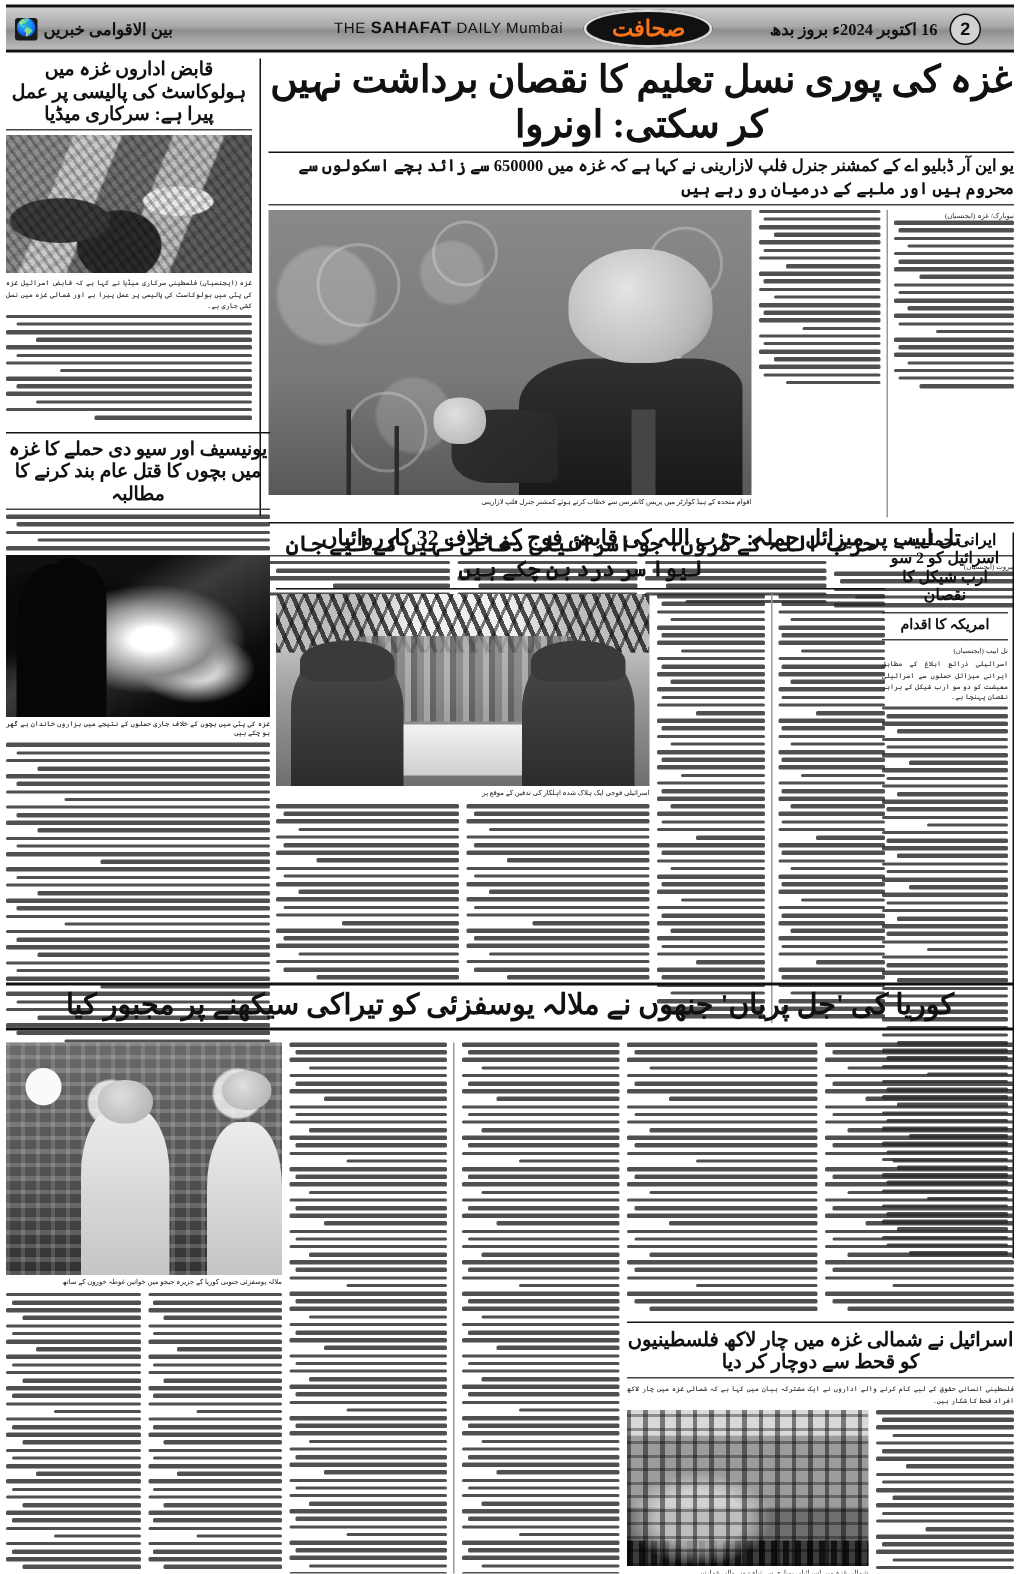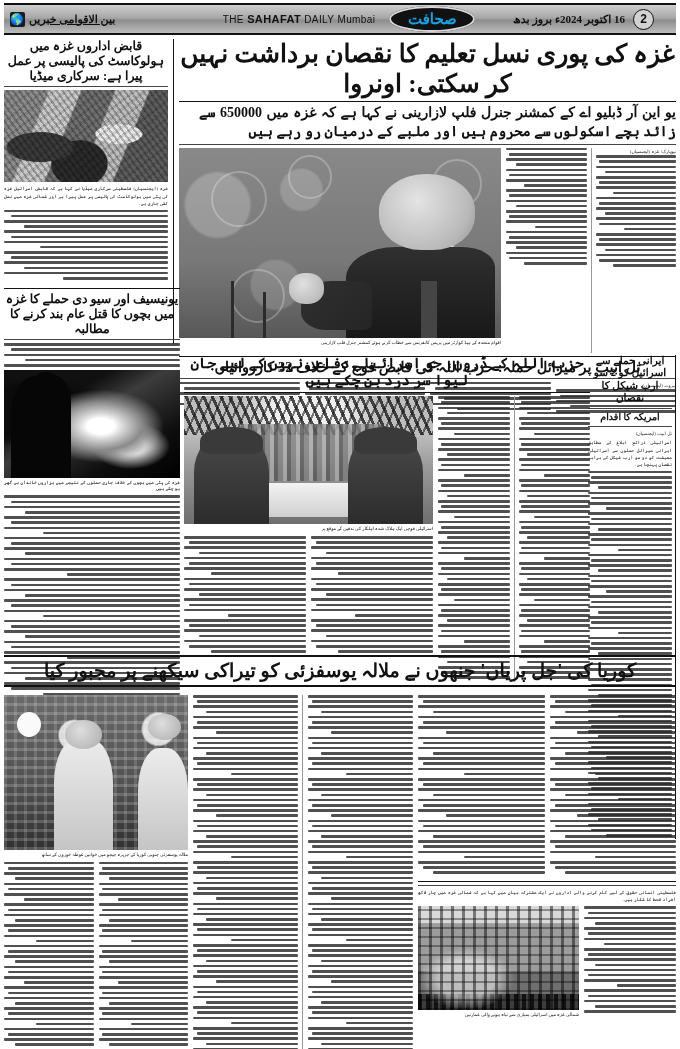--- a/index.html
+++ b/index.html
@@ -17,26 +17,26 @@
     height:28px;margin-top:3px;
     background:linear-gradient(180deg,#cfcfcf 0%,#a8a8a8 45%,#8e8e8e 55%,#bdbdbd 100%);
     border-top:2px solid #111;border-bottom:2px solid #111;
     display:flex;align-items:center;position:relative;
   }
   .mh-left{display:flex;align-items:center;gap:4px;padding-left:6px;width:175px;}
   .globe-ic{
     width:15px;height:15px;background:#1b1b1b;color:#fff;border-radius:2px;
     font-size:11px;line-height:15px;text-align:center;flex:0 0 auto;
   }
-  .mh-ur{font-family:"Liberation Serif",serif;font-size:11px;direction:rtl;white-space:nowrap;font-weight:bold;text-decoration:underline;}
+  .mh-ur{font-family:"Liberation Serif",serif;font-size:11px;direction:rtl;white-space:nowrap;font-weight:bold;}
   .mh-mid{flex:1;display:flex;align-items:center;justify-content:center;gap:14px;}
   .mh-eng{font-family:"Liberation Sans",sans-serif;font-size:10px;letter-spacing:.4px;white-space:nowrap;}
   .mh-eng b{font-size:11px;}
   .logo-oval{
-    width:86px;height:26px;border-radius:50%;background:#111;color:#0ea5e9;
+    width:86px;height:26px;border-radius:50%;background:#111;color:#f97316;
     display:flex;align-items:center;justify-content:center;
     font-size:15px;font-weight:bold;direction:rtl;
     box-shadow:0 0 0 2px #d9d9d9 inset;
   }
   .mh-right{display:flex;align-items:center;gap:8px;padding-right:22px;}
   .mh-date{font-size:11px;direction:rtl;white-space:nowrap;font-weight:bold;}
   .pagenum{
     width:19px;height:19px;border:1.6px solid #111;border-radius:50%;
     font-family:"Liberation Sans",sans-serif;font-size:12px;font-weight:bold;
     display:flex;align-items:center;justify-content:center;background:#d2d2d2;
@@ -48,21 +48,21 @@
   .hl{
     direction:rtl;text-align:center;font-weight:bold;line-height:1.18;
     font-family:"Liberation Serif",serif;
   }
   .hl-main{font-size:25px;letter-spacing:-.3px;}
   .hl-sec{font-size:14.5px;}
   .hl-col{font-size:12.5px;}
   .hl-small{font-size:10.5px;}
   .hl-band{font-size:19px;}
   .sub{
-    direction:rtl;font-size:14px;line-height:1.35;text-align:justify;font-weight:bold;margin-left:20px;
+    direction:rtl;font-size:11px;line-height:1.35;text-align:justify;font-weight:bold;margin-left:20px;
   }
   .body-ur{
     direction:rtl;text-align:justify;font-size:4.6px;line-height:1.62;
     color:#1c1c1c;word-spacing:.3px;
   }
   .photo{background:#b9b9b9;position:relative;overflow:hidden;filter:grayscale(1);}
   .cap{direction:rtl;font-size:4.6px;line-height:1.5;text-align:justify;}
 
   
   .cols{display:flex;direction:rtl;gap:5px;}
@@ -745,20 +745,21 @@
             <div class="tl s2"></div>
             <div class="tl s1"></div>
             <div class="tl s5"></div>
           <div class="tl s1"></div>
             <div class="tl s2"></div>
             <div class="tl s3"></div>
         </div>
       </div>
 
       <div class="rule" style="margin:4px 0 3px;"></div>
+      <div class="hl hl-col" style="font-size:13px;">اسرائیل نے شمالی غزہ میں چار لاکھ فلسطینیوں کو قحط سے دوچار کر دیا</div>
       <div class="rule-thin" style="margin:3px 0;"></div>
       <div class="body-ur">فلسطینی انسانی حقوق کے لیے کام کرنے والے اداروں نے ایک مشترکہ بیان میں کہا ہے کہ شمالی غزہ میں چار لاکھ افراد قحط کا شکار ہیں۔</div>
       <div style="display:flex;direction:rtl;gap:5px;margin-top:3px;">
         <div style="flex:0 0 92px;" class="tblock">
           <div class="tl s1"></div>
             <div class="tl s2"></div>
             <div class="tl s1"></div>
             <div class="tl s3"></div>
           <div class="tl s1"></div>
             <div class="tl s2"></div>

